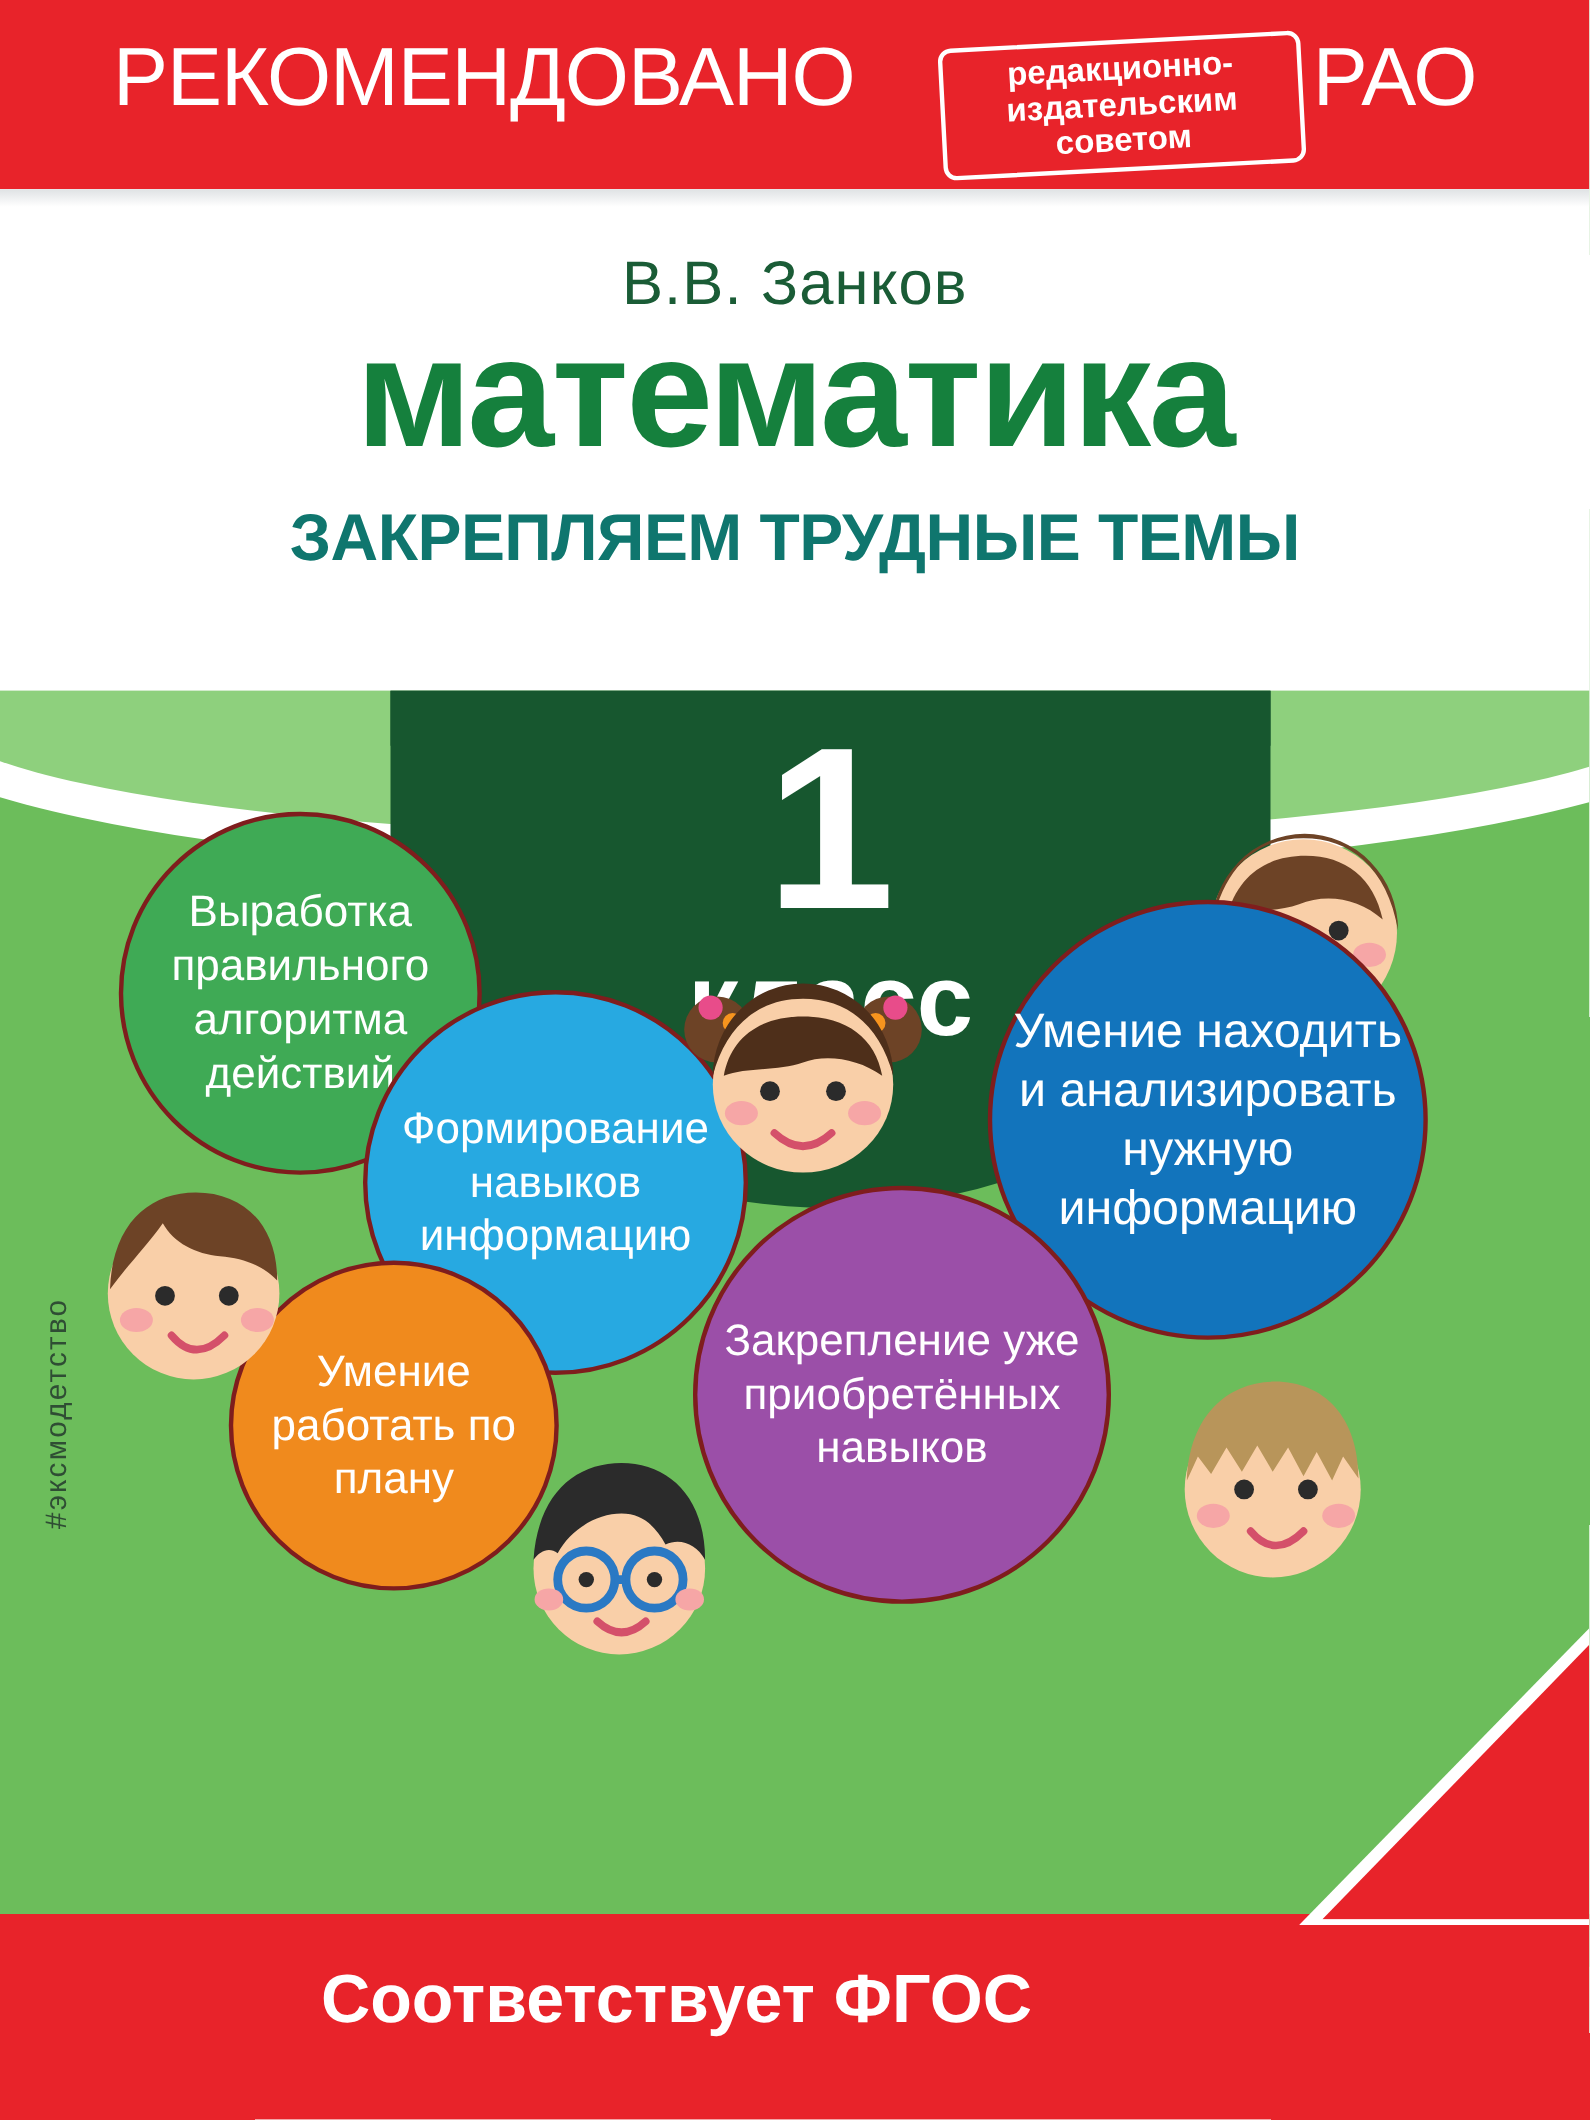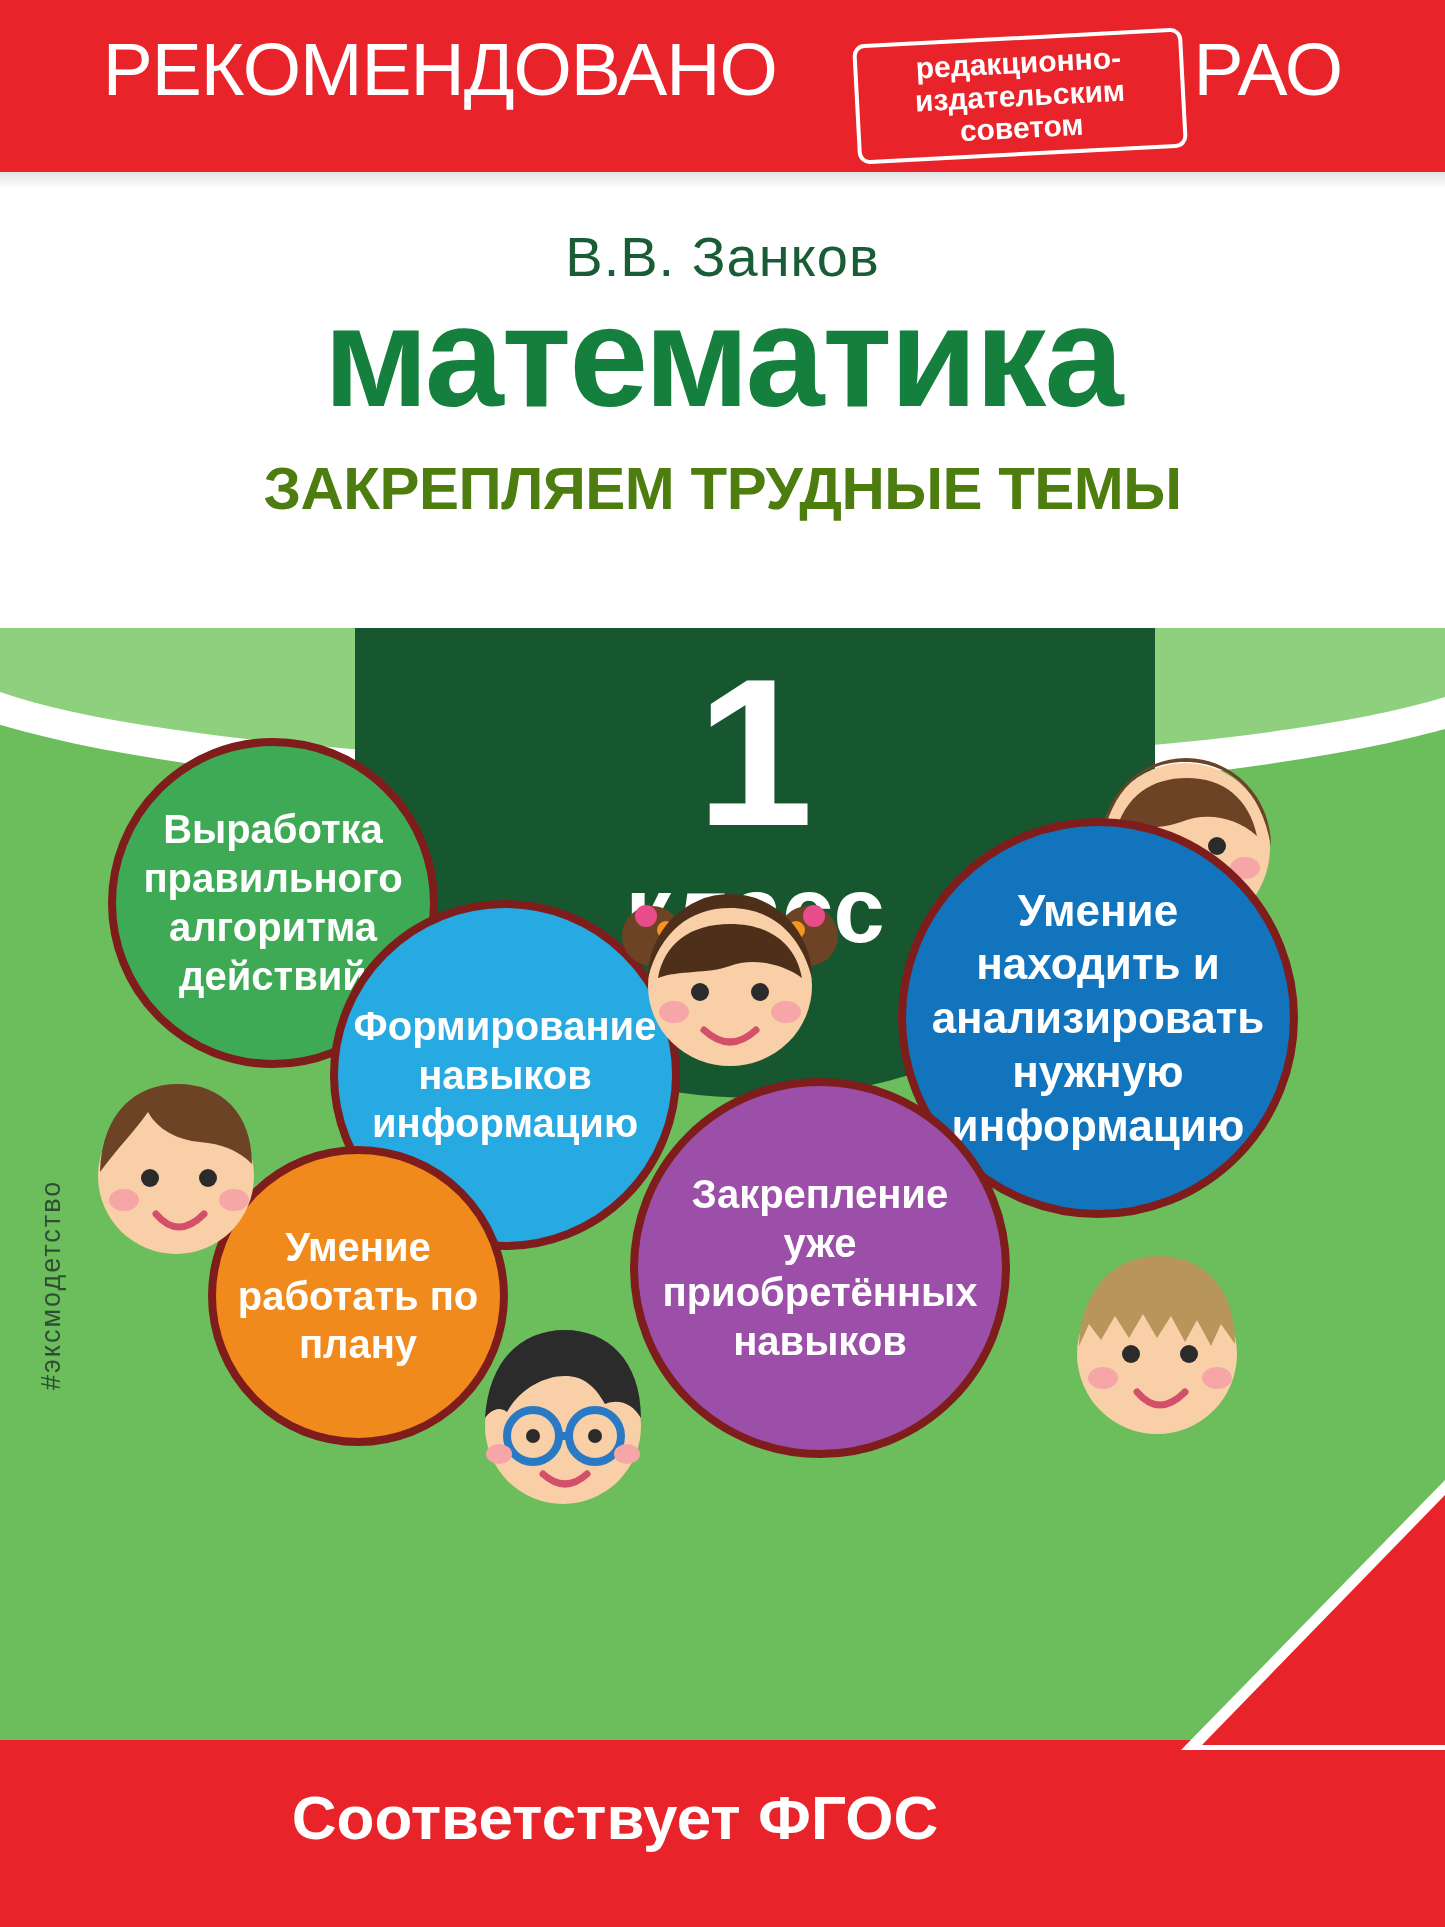--- a/index.html
+++ b/index.html
@@ -99,21 +99,21 @@
     font-size: 142px;
     font-weight: bold;
     letter-spacing: -2px;
     line-height: 1.05;
   }
   .subtitle {
     position: absolute;
     left: 0; top: 282px;
     width: 1445px;
     text-align: center;
-    color: #4d7c0f;
+    color: #0f766e;
     font-size: 60px;
     font-weight: bold;
     letter-spacing: -0.5px;
   }
 
   
   .green-body {
     position: absolute;
     left: 0; top: 628px;
     width: 1445px;
@@ -184,28 +184,28 @@
     color: #ffffff;
     font-size: 92px;
     font-weight: bold;
     z-index: 5;
   }
 
   
   .bubble {
     position: absolute;
     border-radius: 50%;
-    border: 8px solid #7f1d1d;
+    border: 4px solid #7f1d1d;
     box-sizing: border-box;
     display: flex;
     align-items: center;
     justify-content: center;
     text-align: center;
     color: #ffffff;
-    font-weight: bold;
+    font-weight: normal;
     line-height: 1.22;
     z-index: 6;
   }
   .bubble-green  { background: #3faa55; }
   .bubble-blue-l { background: #27a9e1; }
   .bubble-blue-d { background: #1274bc; }
   .bubble-orange { background: #f08a1d; }
   .bubble-purple { background: #9b4fa8; }
 
   .b1 { left: 108px;  top: 110px; width: 330px; height: 330px; font-size: 40px; z-index: 7; }

